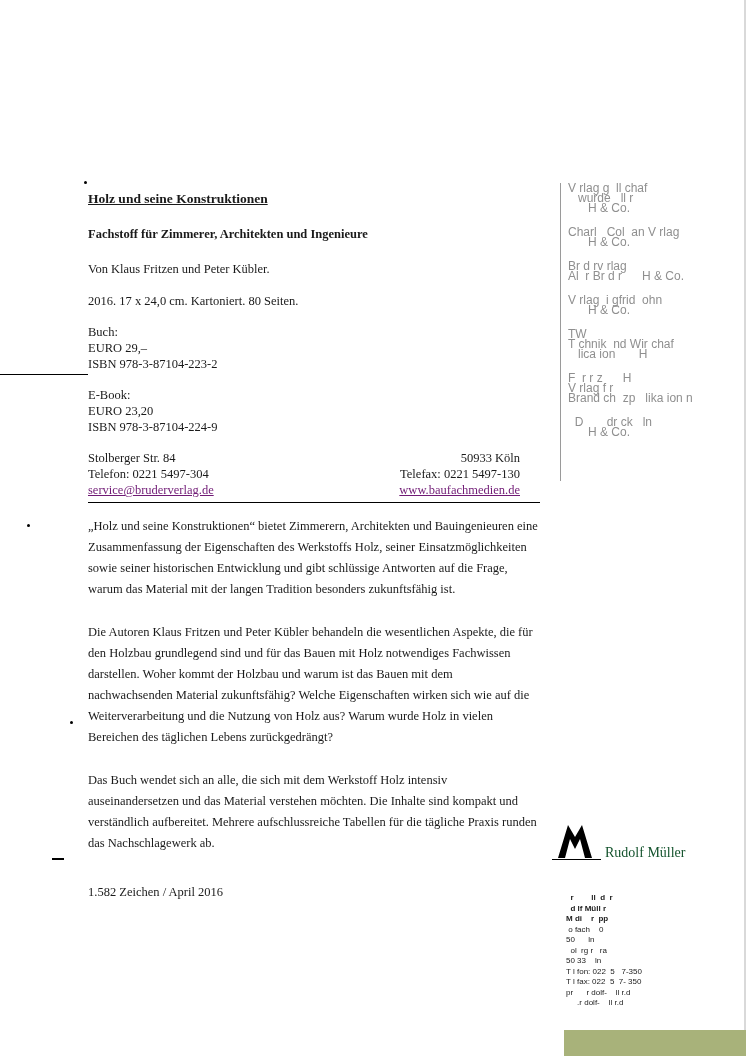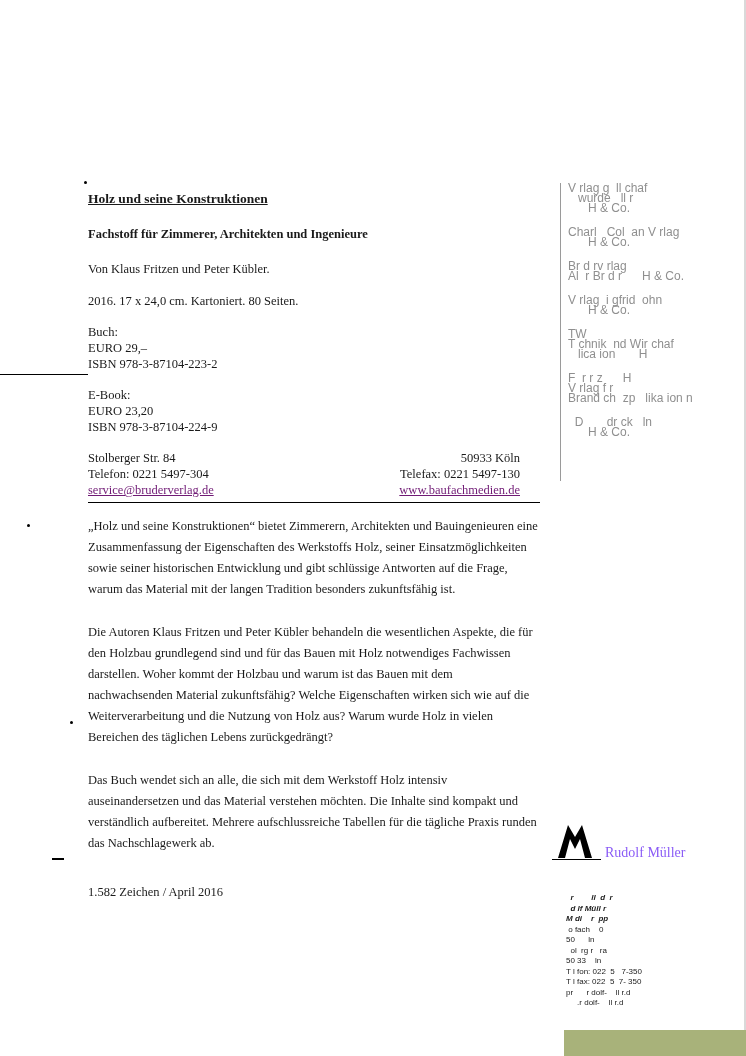--- a/index.html
+++ b/index.html
@@ -35,27 +35,27 @@
   
   .sep-line { position:absolute; left:560px; top:183px; width:1px; height:298px; background:#9a9a9a; }
   .sidebar { position:absolute; left:568px; top:183px; width:172px;
     font-family:"Liberation Sans", sans-serif; font-size:12px; line-height:10px; color:#8f8f8f; }
   .sidebar .group { margin-bottom:14px; }
   .sline { white-space:pre; }
 
   
   .logo-block { position:absolute; left:552px; top:824px; display:flex; align-items:flex-end; }
   .logo-mark { display:inline-block; border-bottom:1px solid #000; padding:0 5px 1px 2px; line-height:0; }
-  .logo-text { font-family:"Liberation Serif", serif; font-size:14px; margin-left:4px; line-height:15px; color:#8b5cf6; }
+  .logo-text { font-family:"Liberation Serif", serif; font-size:14px; margin-left:4px; line-height:15px; color:#14532d; }
 
   
   .contact { position:absolute; left:566px; top:893px;
     font-family:"Liberation Sans", sans-serif; font-size:8px; line-height:10.5px; color:#222; }
   .cline { white-space:pre; }
-  .cline.bold { font-weight:bold;font-style:italic; }
+  .cline.bold { font-weight:bold; }
 
   
   .accent-bar { position:absolute; left:564px; top:1030px; width:182px; height:26px; background:#a8b27a; }
 
   
   .dot { position:absolute; width:3px; height:3px; background:#000; border-radius:50%; }
   .dash { position:absolute; width:12px; height:2px; background:#000; }
   .fold-line { position:absolute; height:1px; background:#000; }
 </style>
 </head>

